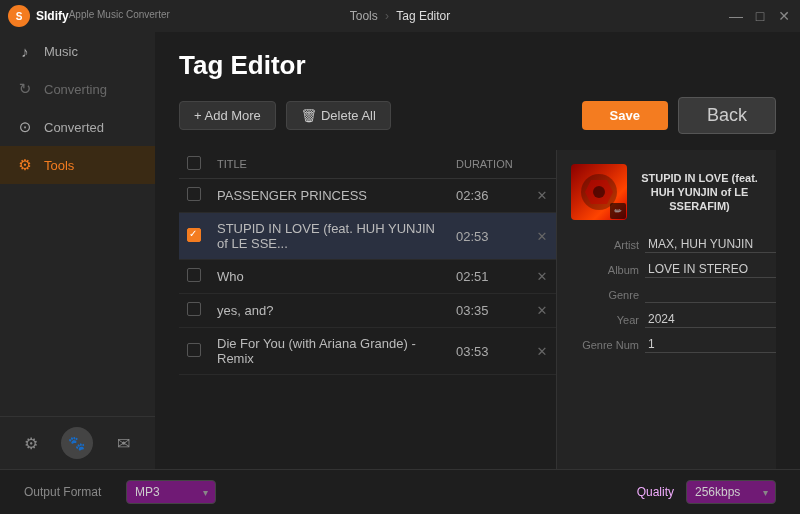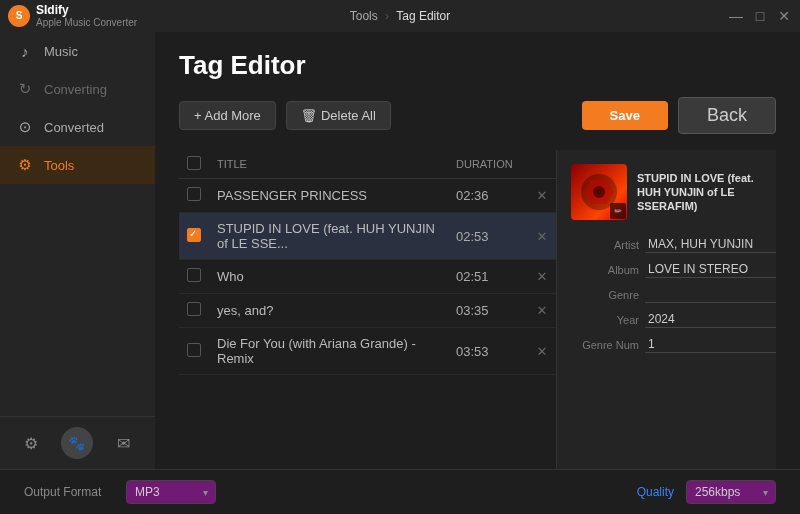--- a/index.html
+++ b/index.html
@@ -300,20 +300,21 @@
       display: flex; align-items: center; justify-content: center;
       cursor: pointer;
       font-size: 9px;
       color: #aaa;
     }
     .song-title {
       font-size: 12px;
       color: #ddd;
       font-weight: 600;
       line-height: 1.3;
+      text-align: center;
     }
 
     .meta-row {
       display: flex;
       align-items: center;
       margin-bottom: 8px;
       gap: 6px;
     }
     .meta-label {
       font-size: 11px;
@@ -372,21 +373,21 @@
       min-width: 90px;
     }
     .bottom-select-arrow {
       position: absolute;
       right: 8px;
       pointer-events: none;
       color: #888;
       font-size: 10px;
     }
     .bottom-spacer { flex: 1; }
-    .quality-label { font-size: 12px; color: #3b82f6; }
+    .quality-label { font-size: 12px; color: #f0abfc; }
     .folder-input {
       flex: 1;
       background: #2a2a2a;
       border: 1px solid #444;
       color: #aaa;
       font-size: 11px;
       padding: 4px 8px;
       border-radius: 4px;
       outline: none;
     }
@@ -401,21 +402,21 @@
     }
   </style>
 </head>
 <body>
 
 <div class="title-bar">
   <div class="title-bar-left">
     <div class="sldify-logo">
       <span>S</span>
     </div>
-    <div style="display:flex;flex-direction:column;line-height:1.2;">
+    <div style="display:flex;flex-direction:row;line-height:1.2;">
       <span class="title-bar-brand">SIdify</span>
       <span class="title-bar-sub">Apple Music Converter</span>
     </div>
   </div>
   <div class="title-bar-breadcrumb">
     <span>Tools</span>
     <span class="sep">›</span>
     <span class="current">Tag Editor</span>
   </div>
   <div class="title-bar-controls">

